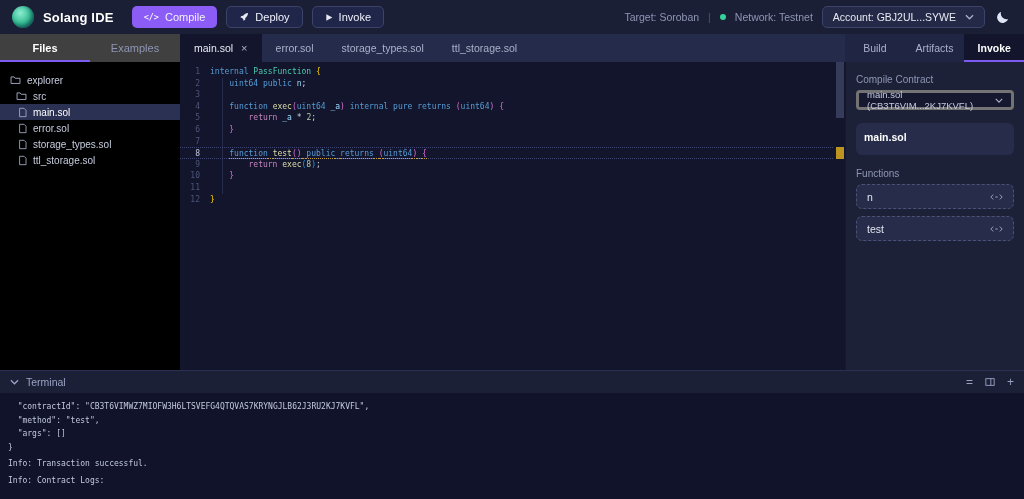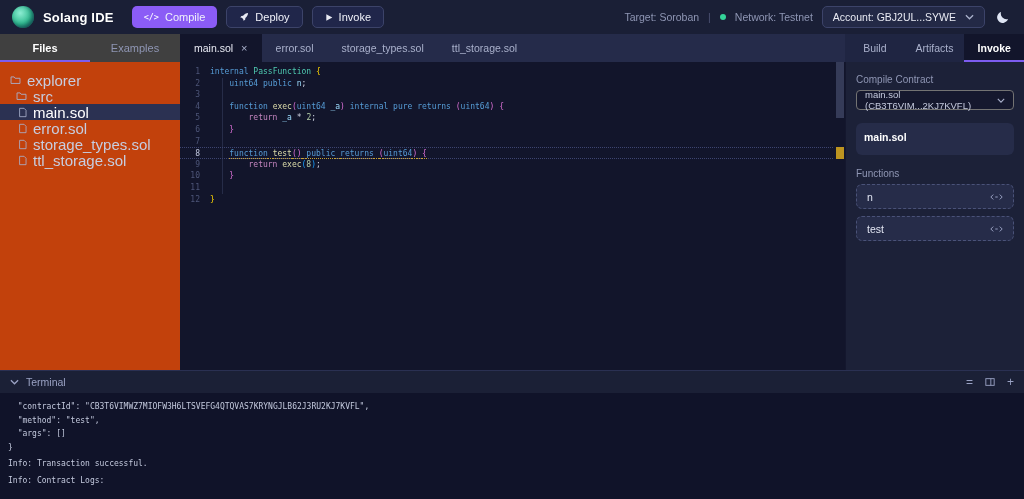--- a/index.html
+++ b/index.html
@@ -40,21 +40,21 @@
   .etab.active { background:#12152b; color:#e8eaf3; }
   .close-x { color:#aab1cc; font-size:11px; line-height:1; }
   .panel-tabs { width:179px; display:flex; background:#1f2542; }
   .ptab { flex:1; display:flex; align-items:center; justify-content:center; font-size:10.5px;
           color:#aab1cc; position:relative; cursor:pointer; }
   .ptab.active { background:#12152b; color:#ffffff; font-weight:bold; }
   .ptab.active::after { content:""; position:absolute; left:0; right:0; bottom:0; height:2px; background:#7c5cf0; }
 
   
   .main { display:flex; height:308px; }
-  .sidebar { width:180px; background:#c2410c; padding-top:10px; font-size:15px; color:#c7cde0; flex:none;text-align:right; }
+  .sidebar { width:180px; background:#000000; padding-top:10px; font-size:10px; color:#c7cde0; flex:none;text-align:right; }
   .tree-row { display:flex; align-items:center; gap:6px; height:16px; padding-left:10px; cursor:pointer; }
   .tree-row.lvl1 { padding-left:16px; }
   .tree-row.lvl2 { padding-left:18px; }
   .tree-row.selected { background:#2b3152; color:#ffffff; }
   .tree-row svg { flex:none; }
 
   .editor { flex:1; position:relative; background:#12152b; padding-top:4px;
             font-family:"DejaVu Sans Mono",monospace; font-size:8px; }
   .code-line { display:flex; height:11.6px; line-height:11.6px; position:relative; }
   .code-line.active { border-top:1px dotted #3d4470; border-bottom:1px dotted #3d4470;
@@ -74,21 +74,21 @@
   .tok.b3  { color:#179fff; }
   .tok.warn{ border-bottom:1px dotted #c8a234; }
   .indent-guide { position:absolute; left:42px; top:16px; height:116px; border-left:1px solid #262c48; }
   .ruler { position:absolute; right:0; top:0; bottom:0; width:10px; }
   .ruler-thumb { position:absolute; top:0; right:1px; width:8px; height:56px; background:#353b58; cursor:pointer; }
   .ruler-warn { position:absolute; top:85px; right:1px; width:8px; height:12px; background:#bd9420; }
 
   .right-panel { width:179px; background:#1c2138; padding:12px 10px; flex:none; border-left:1px solid #14172e; }
   .rp-title { color:#ffffff; font-size:12px; font-weight:bold; margin-bottom:9px; }
   .rp-label { color:#8f96b4; font-size:10px; margin-bottom:5px; }
-  .rp-select { height:20px; background:#15182e; border:1px solid #737373; border-radius:4px;
+  .rp-select { height:20px; background:#15182e; border:3px solid #737373; border-radius:4px;
                display:flex; align-items:center; justify-content:space-between; padding:0 8px;
                color:#c5cade; font-size:9.5px; margin-bottom:13px; cursor:pointer; }
   .rp-card { background:#262c49; border-radius:6px; padding:8px; margin-bottom:13px; }
   .rp-card-name { color:#ffffff; font-size:10.5px; font-weight:bold; margin-bottom:4px; }
   .rp-card-id { color:#9aa2c0; font-size:7px; font-family:"DejaVu Sans Mono",monospace;
                 word-break:break-all; line-height:1.6; }
   .fn-row { height:25px; background:#262c49; border:1px dashed #4a5278; border-radius:6px;
             display:flex; align-items:center; justify-content:space-between; padding:0 10px;
             margin-bottom:7px; color:#e2e6f3; font-size:10.5px; cursor:pointer; }
 

